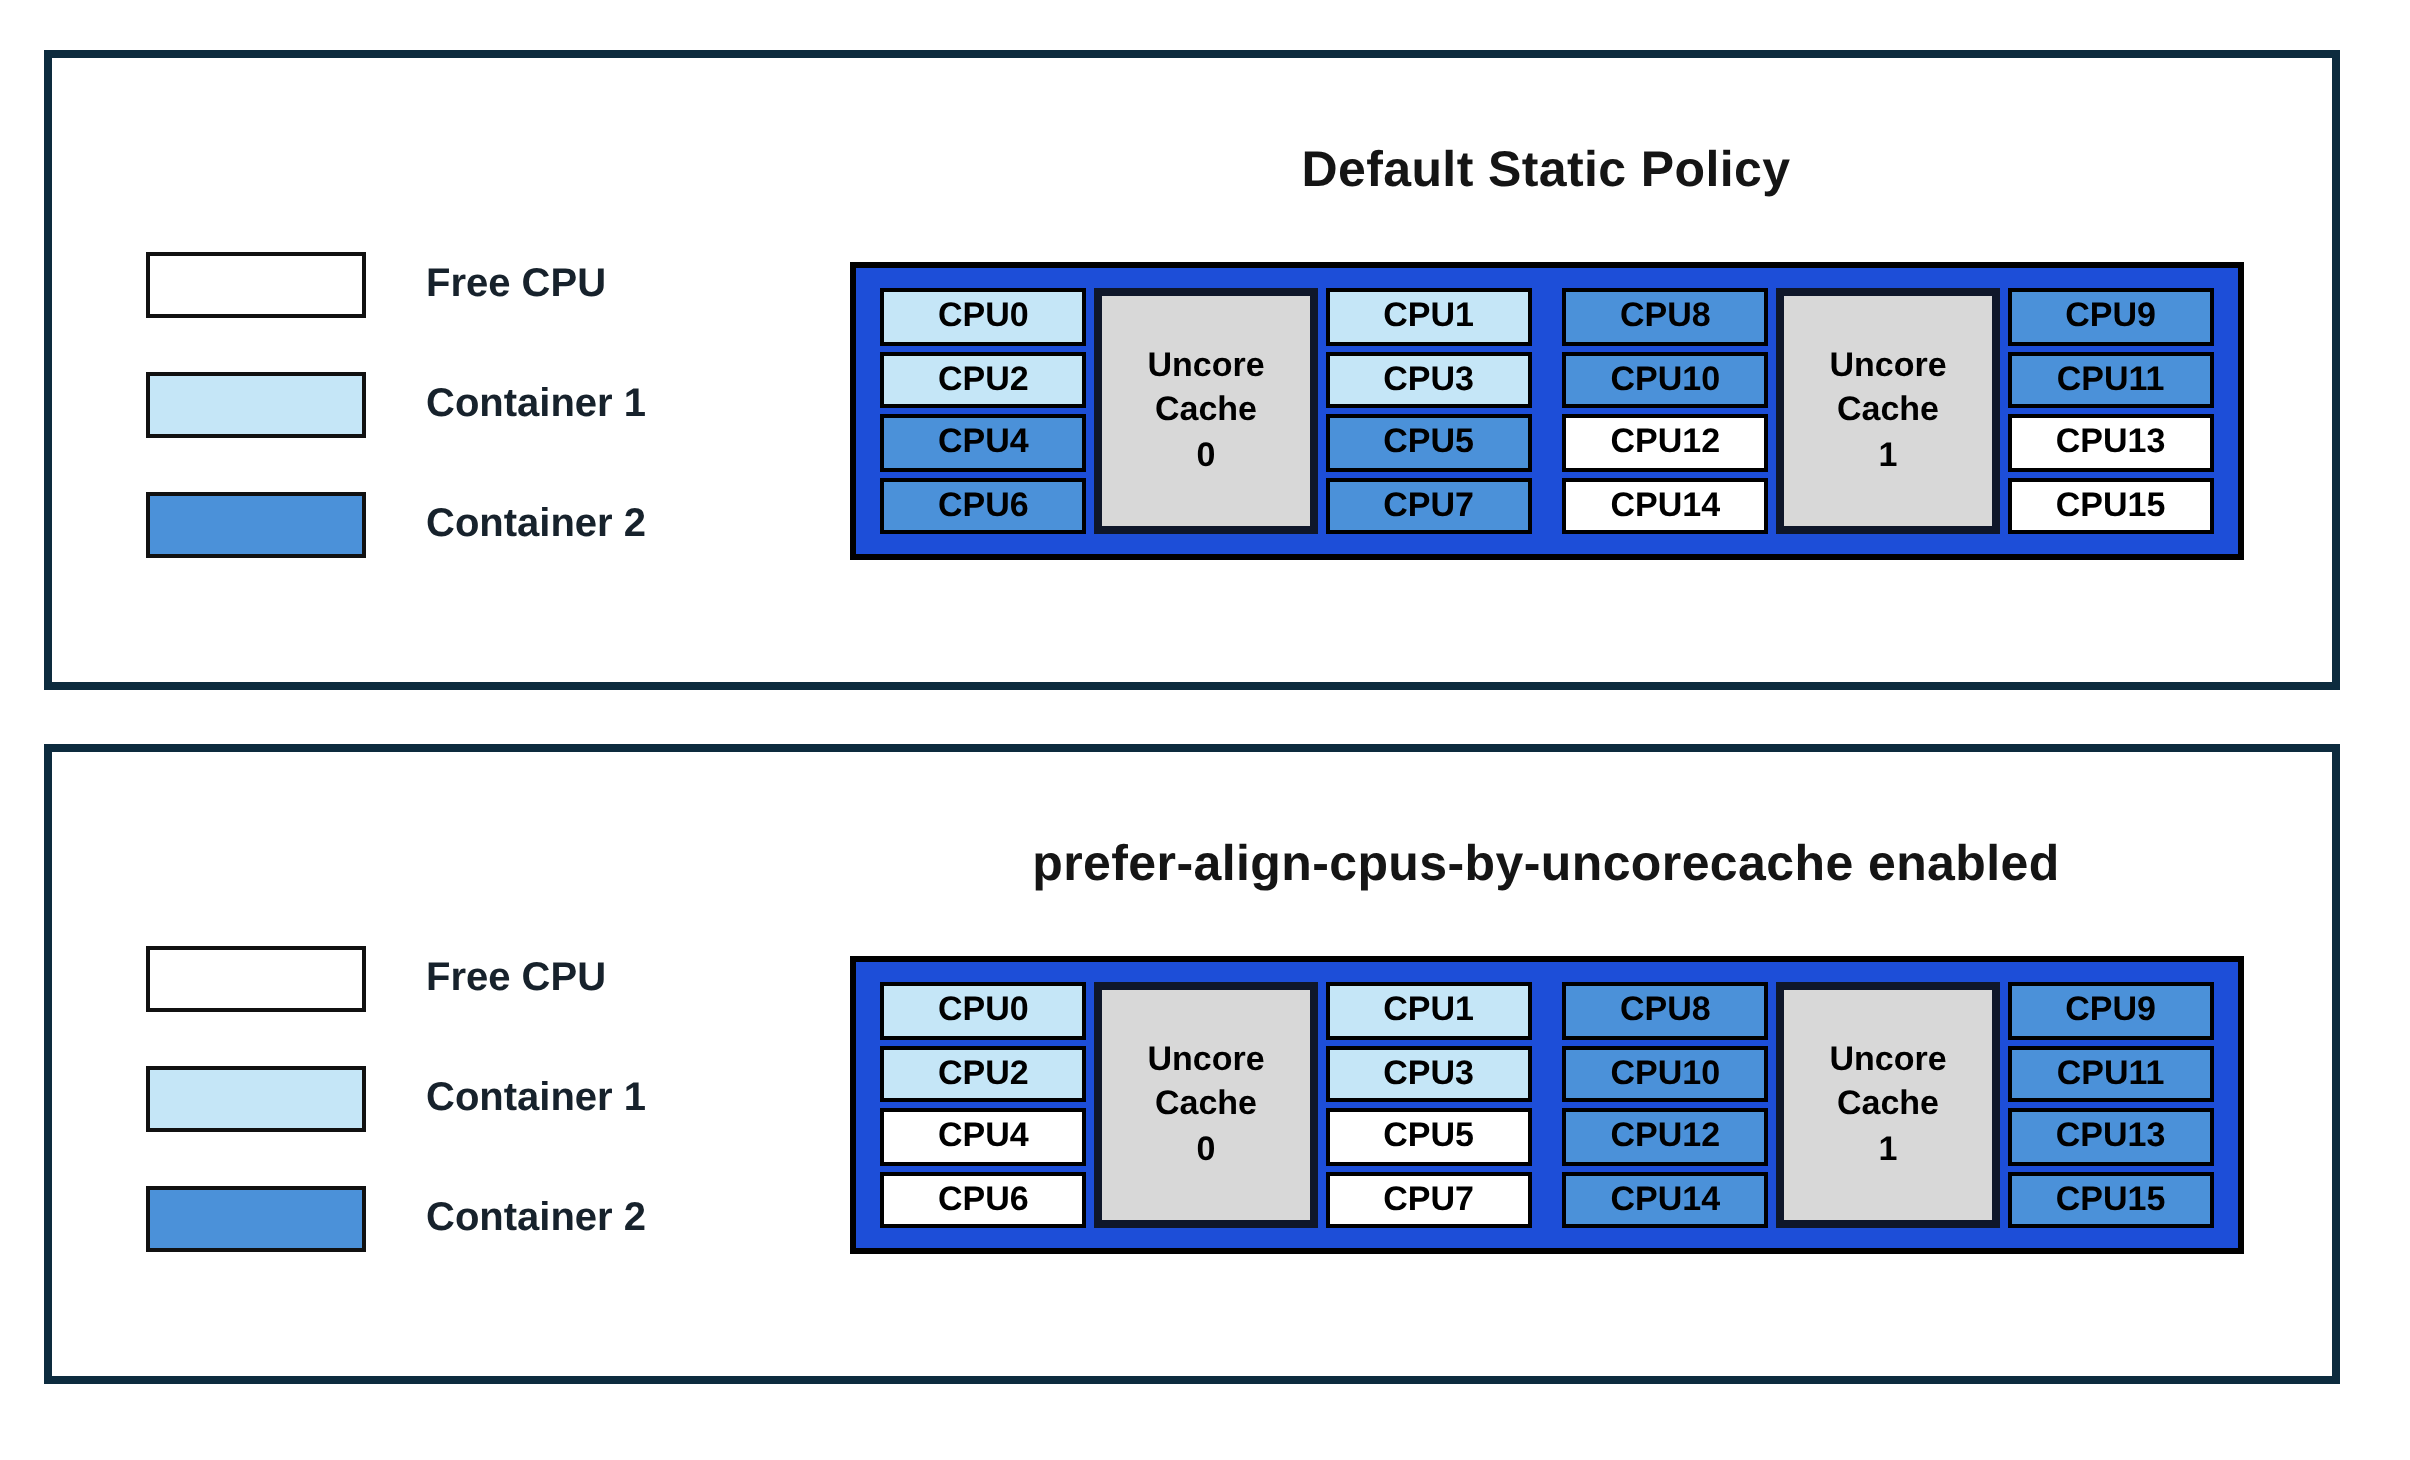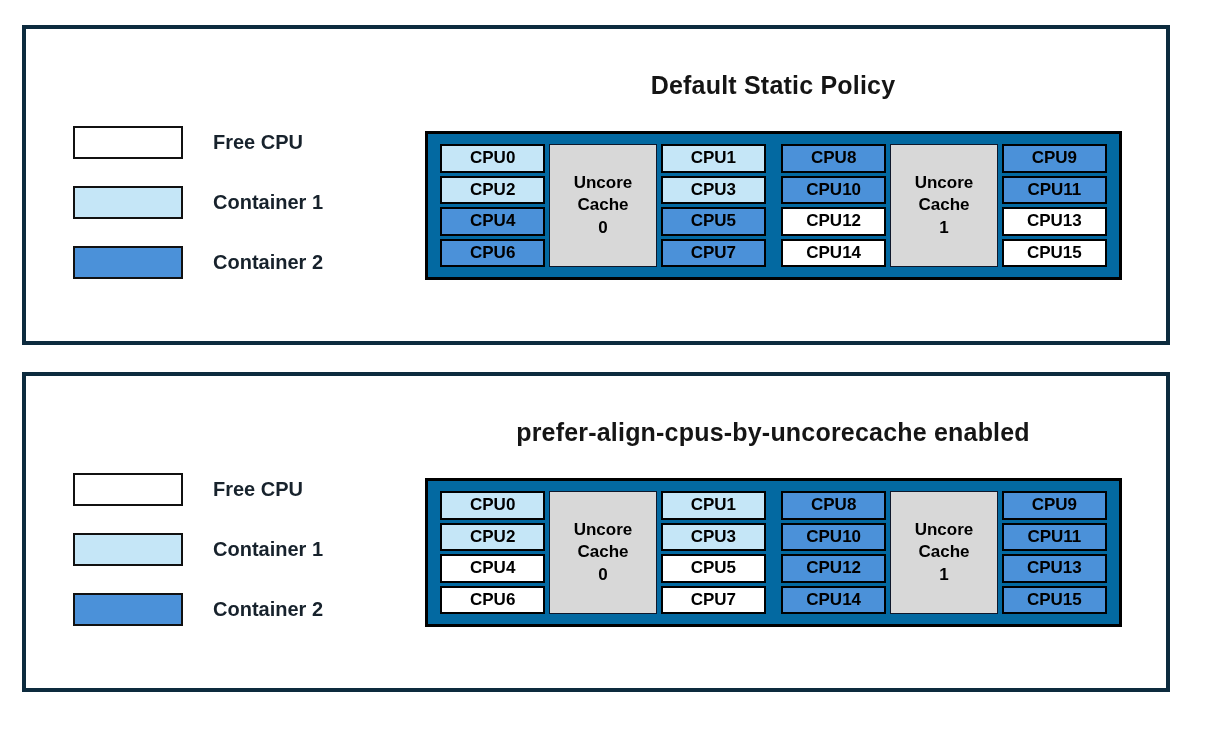--- a/index.html
+++ b/index.html
@@ -23,33 +23,33 @@
   .legend {
     position: absolute; left: 47px; top: 97px;
     display: flex; flex-direction: column; gap: 27px;
   }
   .legend-item { display: flex; align-items: center; }
   .swatch { width: 106px; height: 29px; border: 2px solid #111111; background: #ffffff; }
   .legend-label { margin-left: 30px; font-size: 20px; font-weight: bold; color: #17222c; }
 
   .diagram {
     position: absolute; left: 399px; top: 102px; width: 697px; height: 149px;
-    border: 3px solid #000000; background: #0369a1; box-sizing: border-box;
+    border: 3px solid #000000; background: #1d4ed8; box-sizing: border-box;
     display: flex; align-items: center; justify-content: center;
     gap: 15px; padding: 0 12px;
   }
   .group { flex: 1; display: flex; gap: 4px; height: 123px; min-width: 0; }
   .cpu-col { flex: 1; display: flex; flex-direction: column; gap: 3px; min-width: 0; }
   .cell {
     flex: 1; border: 2px solid #000000; box-sizing: border-box; background: #ffffff;
     display: flex; align-items: center; justify-content: center;
     font-size: 17px; font-weight: bold; color: #000000;
   }
   .cache-box {
-    flex: 1; border: 1px solid #0f172a; box-sizing: border-box;
+    flex: 1; border: 4px solid #0f172a; box-sizing: border-box;
     background: var(--cache_bg, #d8d8d8);
     display: flex; align-items: center; justify-content: center; text-align: center;
     font-size: 17px; font-weight: bold; color: #000000;
     white-space: pre-line; line-height: 1.3;
   }
   .free_cpu   { background: var(--free_cpu, #ffffff); }
   .container1 { background: var(--container1, #c5e6f7); }
   .container2 { background: var(--container2, #4b91d9); }
 </style>
 </head>

